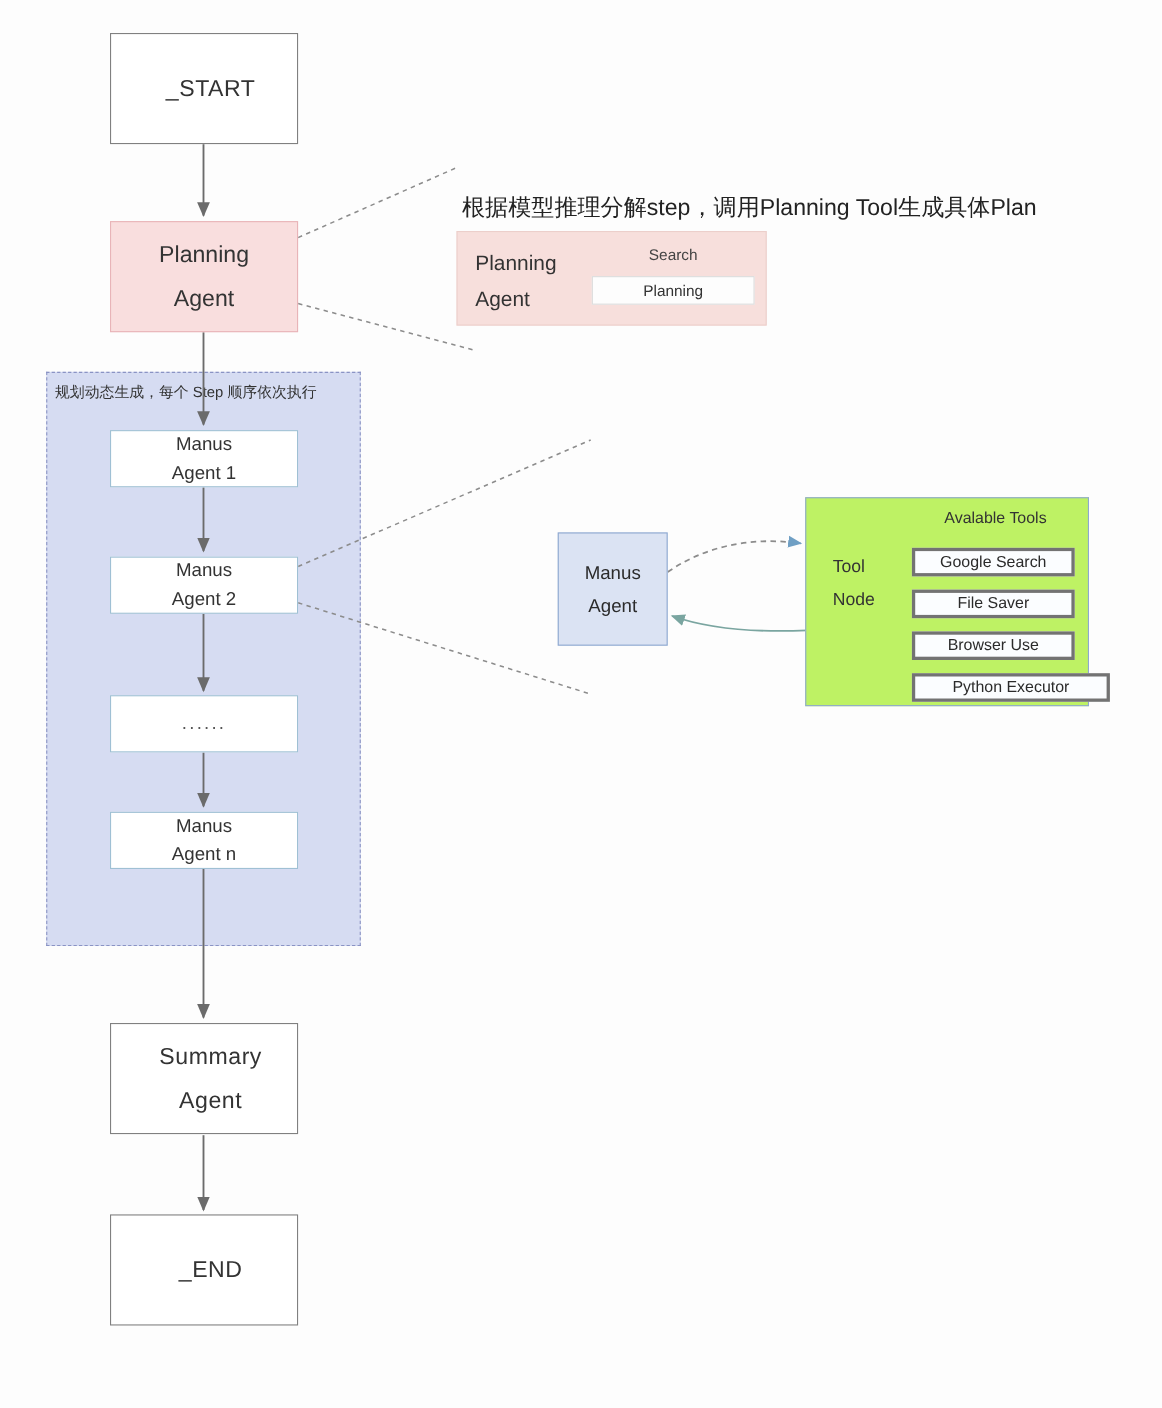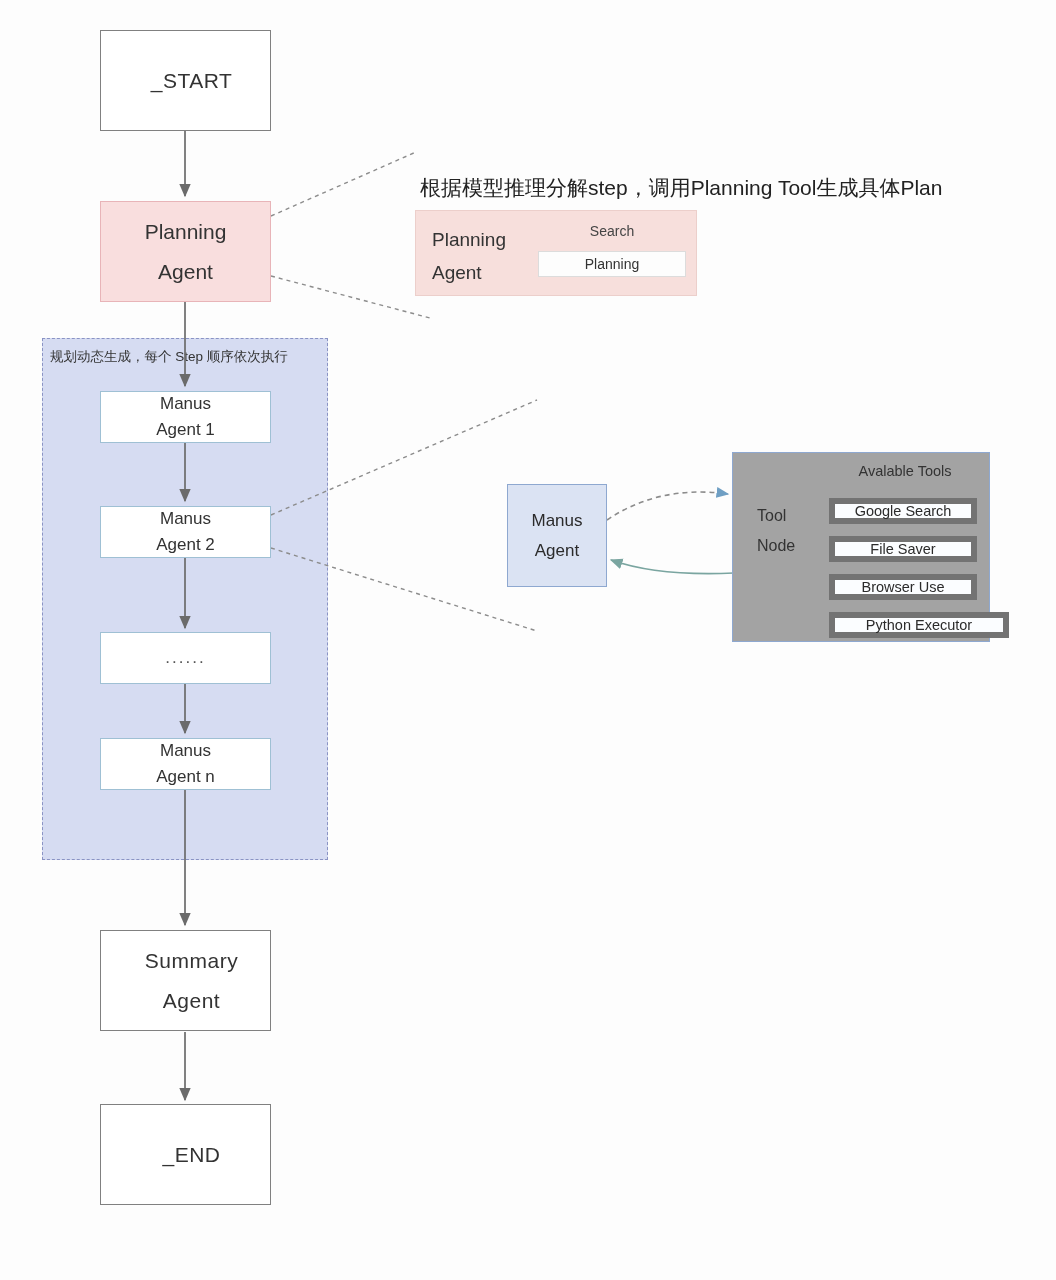--- a/index.html
+++ b/index.html
@@ -120,21 +120,21 @@
     font-size: 14px;
     color: #333;
     display: flex;
     align-items: center;
     justify-content: center;
   }
   
   #tool-node {
     position: absolute;
     box-sizing: border-box;
-    background: #a3a3a3;
+    background: #bef264;
     border: 1.4px solid #8ea8d0;
     padding-left: 24px;
   }
   #tool-node .node-title {
     position: absolute;
     left: 24px;
     top: 48px;
     font-size: 16px;
     line-height: 1.9;
     color: #333;
@@ -145,21 +145,21 @@
     top: 10px;
     width: 160px;
     text-align: center;
     font-size: 14.5px;
     color: #333;
   }
   .avail-chip {
     position: absolute;
     box-sizing: border-box;
     background: #fbfdff;
-    border: 6px solid #737373;
+    border: 3px solid #737373;
     font-size: 14.5px;
     color: #2b2b2b;
     display: flex;
     align-items: center;
     justify-content: center;
   }
   
   #manus-right {
     position: absolute;
     box-sizing: border-box;

